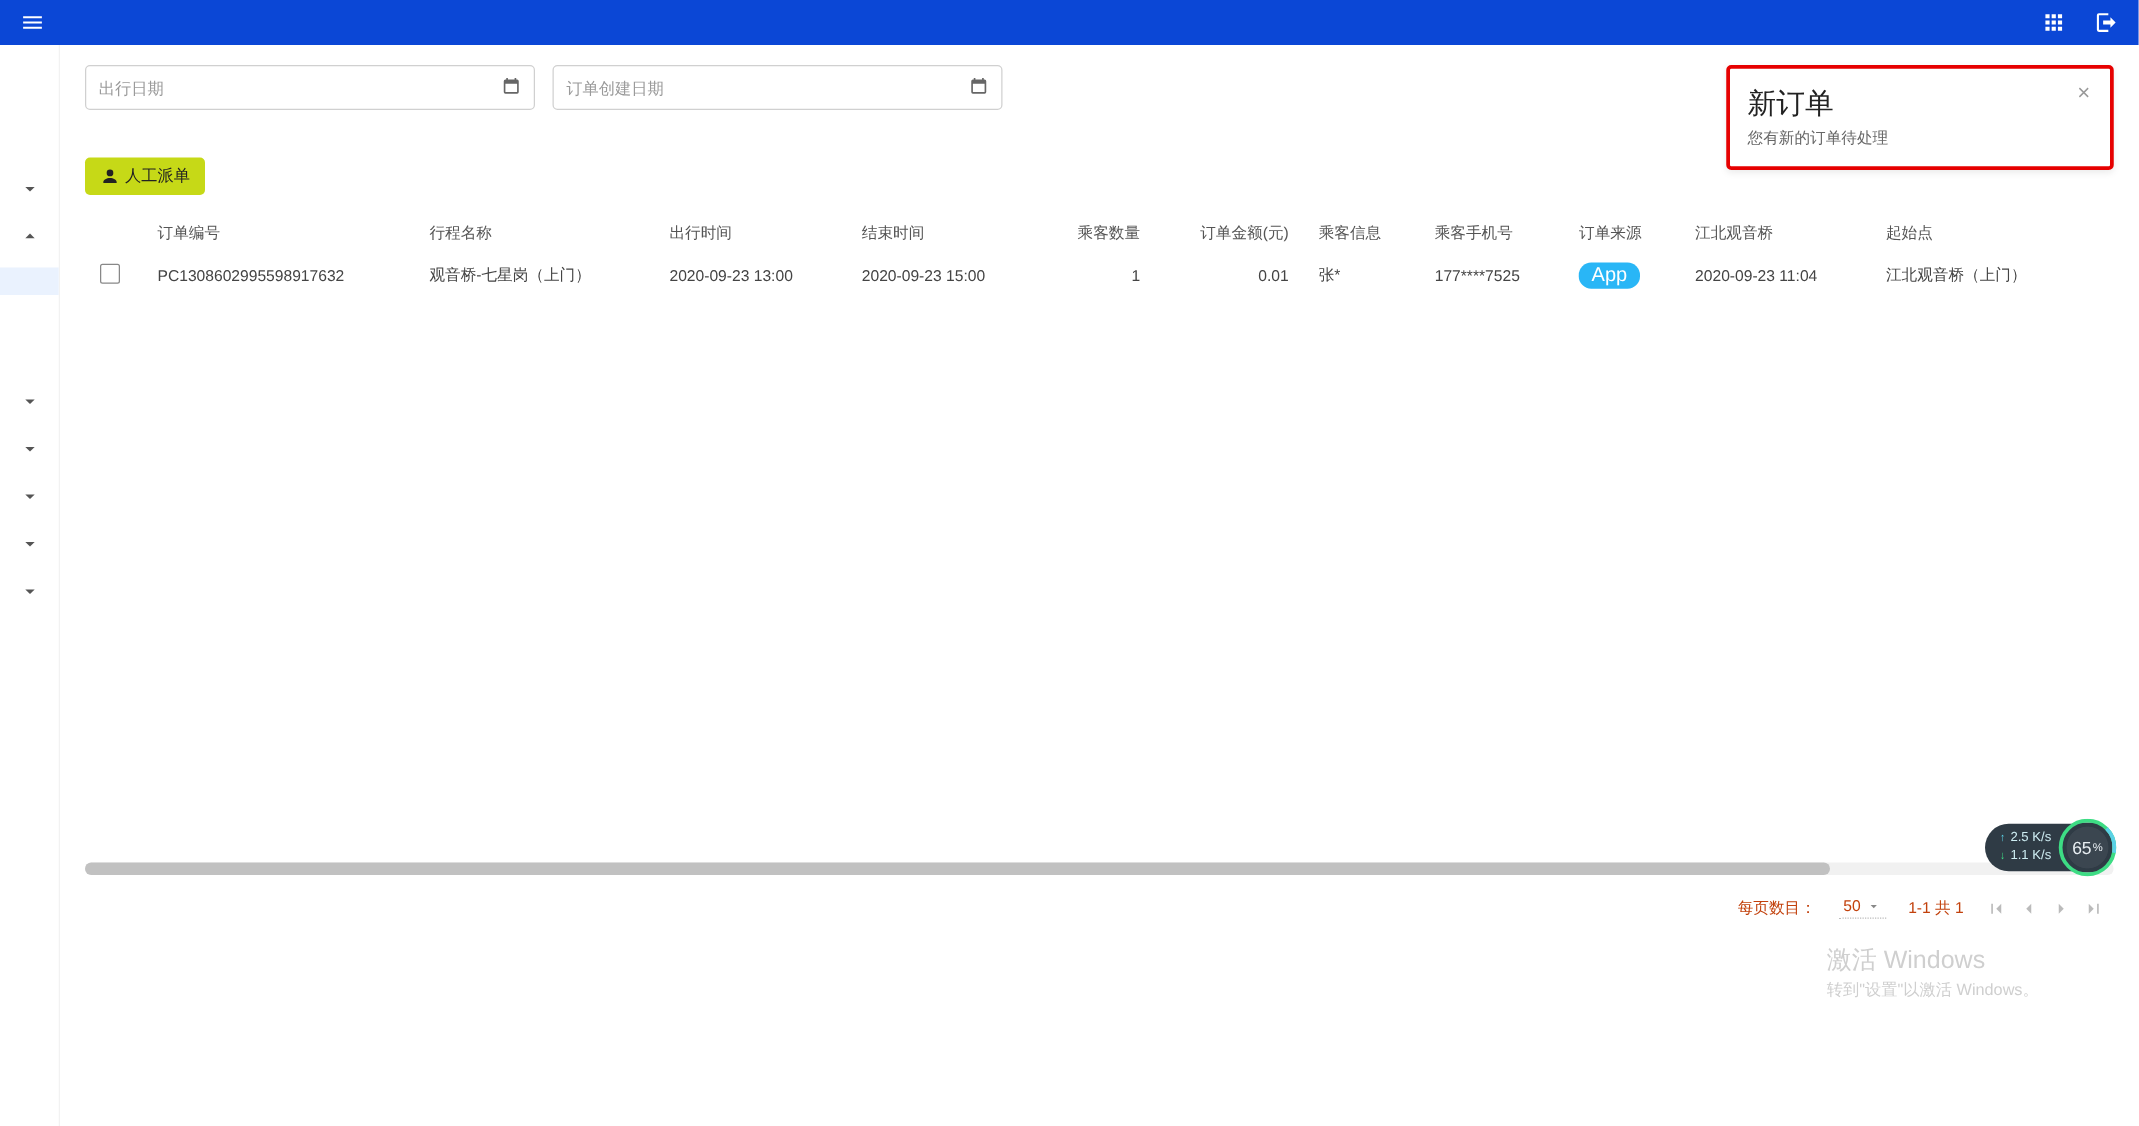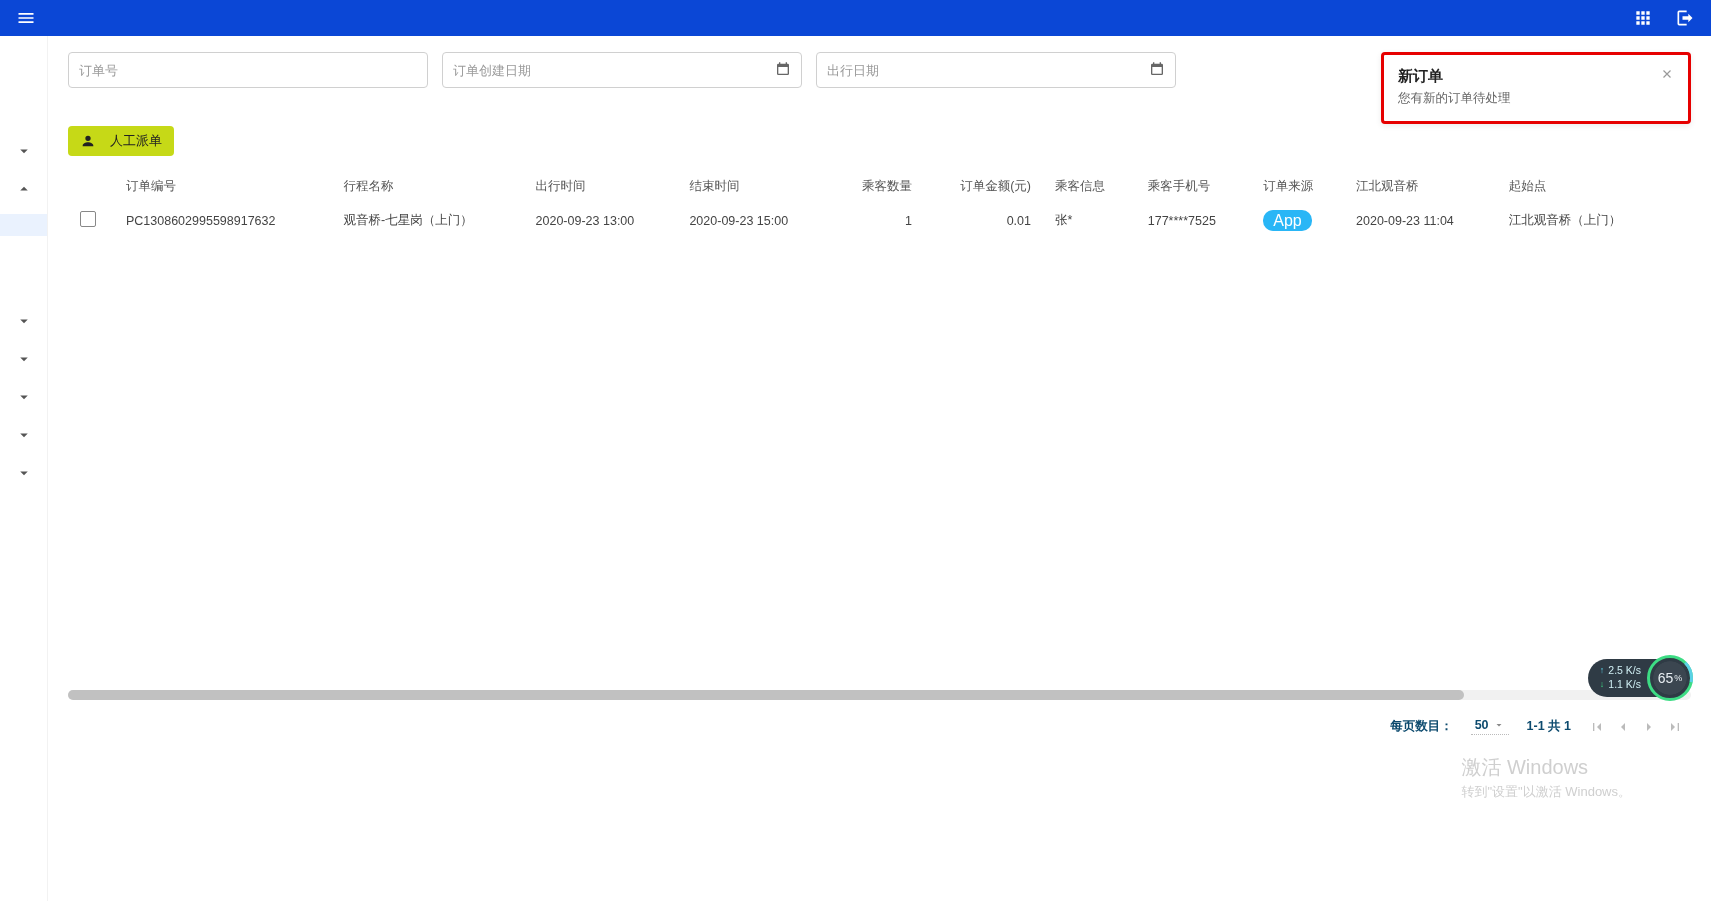--- a/index.html
+++ b/index.html
@@ -26,48 +26,48 @@
 
 .filters { display: flex; gap: 14px; }
 .field { flex: 1; max-width: 360px; border: 1px solid #d0d0d0; border-radius: 4px; height: 36px; display: flex; align-items: center; padding: 0 10px; color: #8a8a8a; background: #fff; position: relative; }
 .field input { border: none; outline: none; width: 100%; font-size: 13px; color: #333; background: transparent; }
 .field input::placeholder { color: #9a9a9a; }
 .cal-icon { color: #666; }
 .cal-icon svg { width: 16px; height: 16px; }
 
 
 .dispatch-row { margin-top: 38px; }
-.dispatch-btn { background: #c6d917; border: none; border-radius: 4px; padding: 6px 12px; font-size: 13px; color: #222; display: inline-flex; align-items: center; gap: 14px; cursor: pointer; }
+.dispatch-btn { background: #c6d917; border: none; border-radius: 4px; padding: 6px 12px; font-size: 13px; color: #222; display: inline-flex; align-items: center; gap: 4px; cursor: pointer; }
 .dispatch-btn svg { width: 16px; height: 16px; }
 
 
 .table-wrap { margin-top: 14px; overflow-x: auto; height: 530px; position: relative; border-top: 0; }
 table { border-collapse: collapse; min-width: 1600px; }
 th, td { text-align: left; font-weight: normal; padding: 8px 12px; white-space: nowrap; font-size: 12.5px; }
 th { color: #555; }
 td { color: #444; }
 .chk { width: 16px; height: 16px; border: 1.6px solid #888; border-radius: 2px; display: inline-block; }
 .badge-app { background: #29b6f6; color: #fff; padding: 2px 10px; border-radius: 10px; font-size: 16px; }
 .num-right { text-align: right; }
 
 
 .hscroll { position: absolute; bottom: 0; left: 0; right: 0; height: 10px; background: #f1f1f1; border-radius: 5px; }
 .hscroll .thumb { background: #c1c1c1; height: 100%; width: 86%; border-radius: 5px; }
 
 
-.footer { display: flex; justify-content: flex-end; align-items: center; gap: 18px; padding: 18px 8px; color: #0c4a6e; font-size: 12.5px; font-weight: bold; }
+.footer { display: flex; justify-content: flex-end; align-items: center; gap: 18px; padding: 18px 8px; color: #c2410c; font-size: 12.5px; }
 .footer .sel { display: flex; align-items: center; gap: 4px; border-bottom: 1px dotted #bbb; padding: 0 4px 2px; cursor: pointer; }
 .pager-btns { display: flex; gap: 10px; color: #bbb; }
 .pager-btns span { cursor: pointer; display: inline-flex; }
 .pager-btns svg { width: 16px; height: 16px; }
 
 
 .notif { position: absolute; top: 16px; right: 20px; width: 310px; border: 3px solid #e60000; border-radius: 4px; background: #fff; padding: 12px 14px 14px; z-index: 50; box-shadow: 0 2px 6px rgba(0,0,0,0.08); }
 .notif-head { display: flex; justify-content: space-between; align-items: flex-start; }
-.notif-title { font-size: 15px; color: #222; font-weight: 700; }
+.notif-title { font-size: 23px; color: #222; font-weight: 400; }
 .notif-close { color: #999; cursor: pointer; font-size: 16px; line-height: 1; }
 .notif-sub { font-size: 12.5px; color: #666; margin-top: 4px; }
 .audio { margin-top: 14px; background: #f1f2f4; border-radius: 22px; height: 40px; display: flex; align-items: center; padding: 0 10px; gap: 10px; }
 .audio .play svg, .audio .vol svg, .audio .more svg { width: 18px; height: 18px; }
 .audio .play, .audio .vol, .audio .more { display: flex; cursor: pointer; color: #222; }
 .audio .time { font-size: 12px; color: #222; }
 .audio .track { flex: 1; height: 3px; background: #c8c8c8; position: relative; border-radius: 2px; }
 .audio .track .prog { position: absolute; left: 0; top: -0.5px; height: 4px; width: 33%; background: #1a1a1a; border-radius: 2px; }
 
 
@@ -149,30 +149,27 @@
         <svg viewBox="0 0 24 24" fill="currentColor">
           <path d="M7 10l5 5 5-5z"></path>
         </svg>
       </div>
   </div>
 
   <div class="main">
 
     <div class="filters">
       <div class="field">
-        <input placeholder="订单号" style="">
-      </div>
-      <div class="field">
-        <input placeholder="订单创建日期" style="">
+        <input placeholder="出行日期" style="">
         <span class="cal-icon"><svg viewBox="0 0 24 24" fill="currentColor">
               <path d="M19 4h-1V2h-2v2H8V2H6v2H5a2 2 0 0 0-2 2v13a2 2 0 0 0 2 2h14a2 2 0 0 0 2-2V6a2 2 0 0 0-2-2zm0 15H5V9h14v10z"></path>
             </svg></span>
       </div>
       <div class="field">
-        <input placeholder="出行日期" style="">
+        <input placeholder="订单创建日期" style="">
         <span class="cal-icon"><svg viewBox="0 0 24 24" fill="currentColor">
               <path d="M19 4h-1V2h-2v2H8V2H6v2H5a2 2 0 0 0-2 2v13a2 2 0 0 0 2 2h14a2 2 0 0 0 2-2V6a2 2 0 0 0-2-2zm0 15H5V9h14v10z"></path>
             </svg></span>
       </div>
     </div>
 
     <div class="dispatch-row">
       <button class="dispatch-btn">
         <svg viewBox="0 0 24 24" fill="currentColor">
             <path d="M12 12a4 4 0 1 0-4-4 4 4 0 0 0 4 4zm0 2c-4 0-8 2-8 5v1h16v-1c0-3-4-5-8-5z"></path>

